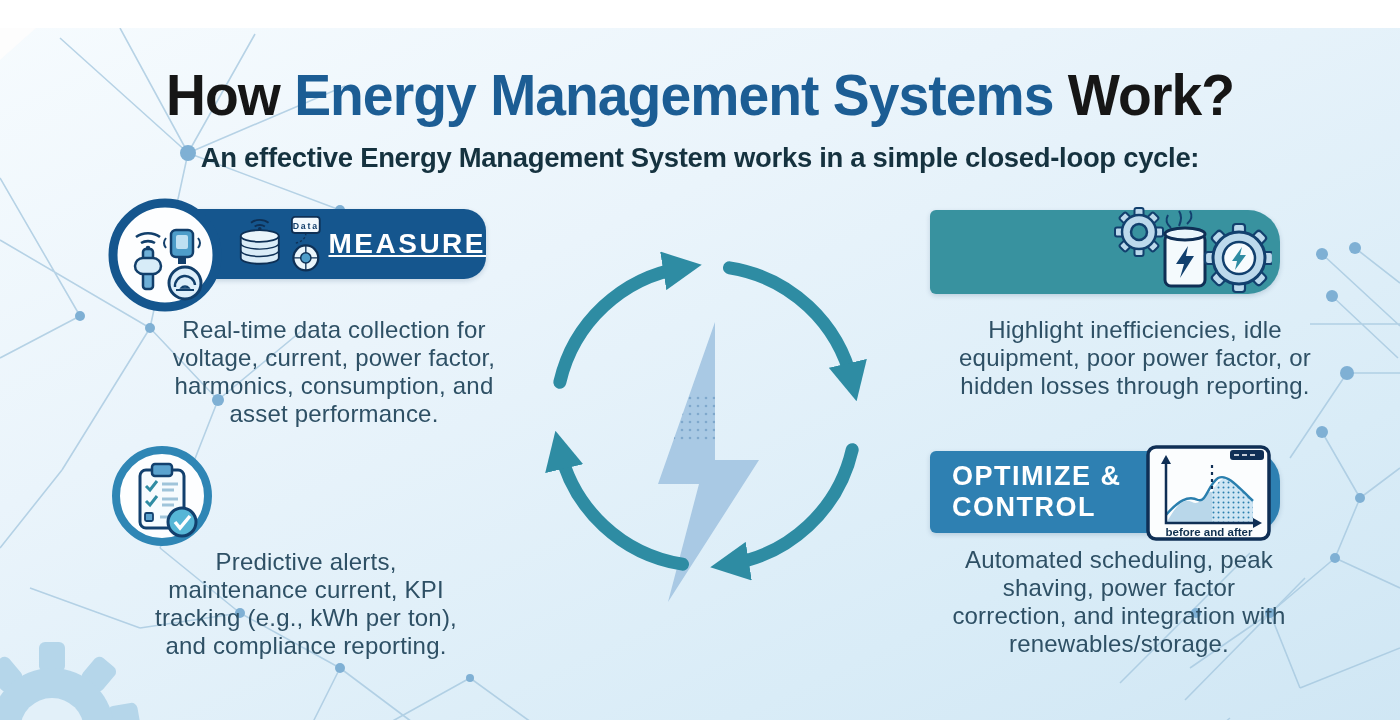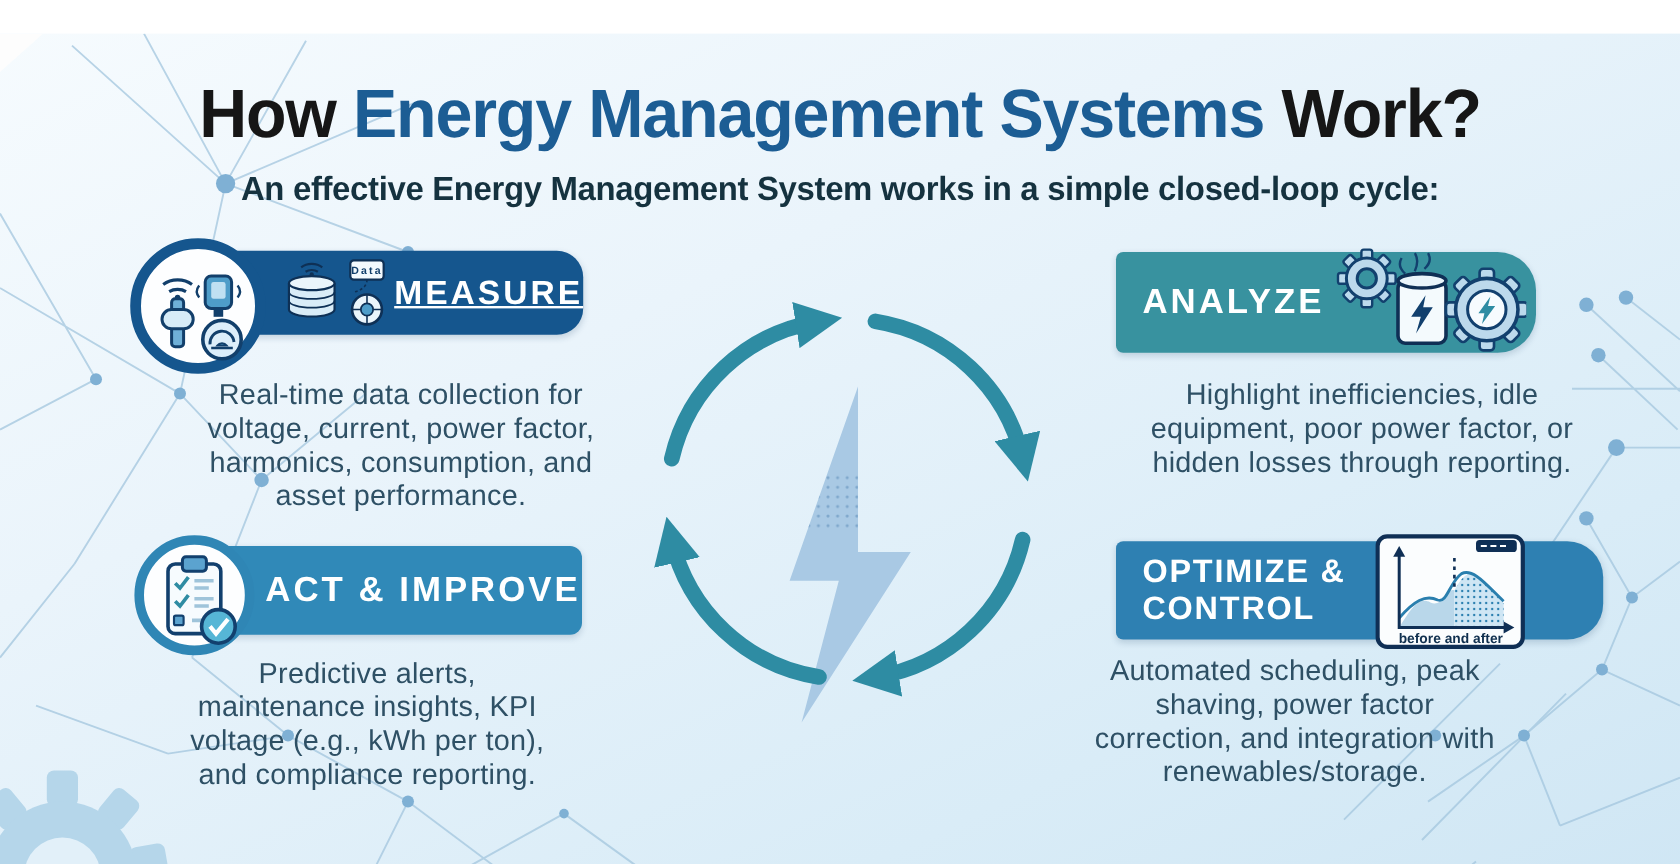--- a/index.html
+++ b/index.html
@@ -24,36 +24,36 @@
     font-size:28px;font-weight:bold;color:#15323f;letter-spacing:-.3px;
     transform:scaleX(.98);
   }
 
   
   .banner{position:absolute;display:flex;align-items:center;color:#fff;
     font-weight:bold;letter-spacing:2.5px;box-shadow:0 2px 5px rgba(20,60,100,.18);}
   .banner-measure{left:188px;top:181px;width:298px;height:70px;background:#15568e;border-radius:4px 22px 22px 4px;}
   .banner-analyze{left:930px;top:182px;width:350px;height:84px;background:#38929f;border-radius:6px 32px 32px 6px;}
   .banner-act{left:184px;top:427px;width:301px;height:74px;background:#3089b8;border-radius:4px 10px 10px 4px;}
-  .banner-optimize{left:930px;top:423px;width:406px;height:82px;background:#2e80b2;border-radius:6px 30px 30px 6px;}
+  .banner-optimize{left:930px;top:423px;width:350px;height:82px;background:#2e80b2;border-radius:6px 30px 30px 6px;}
   .banner-measure .lbl{flex:1;text-align:center;font-size:28px;text-decoration:underline;}
   .banner-analyze .lbl{padding-left:22px;font-size:29px;}
   .banner-act .lbl{flex:1;text-align:center;font-size:29px;padding-left:36px;}
   .banner-optimize .lbl{padding-left:22px;font-size:27px;width:205px;line-height:1.15;letter-spacing:1.5px;}
   .banner-measure svg.inicons{margin-left:44px;}
   .banner-analyze svg.inicons{margin-left:auto;margin-right:8px;}
 
   .circle-badge{position:absolute;}
 
   
   .desc{position:absolute;margin:0;font-size:24px;line-height:28px;color:#2e5065;letter-spacing:.2px;text-align:center;}
   .desc-measure{left:152px;top:288px;width:364px;}
   .desc-analyze{left:950px;top:288px;width:370px;}
   .desc-act{left:152px;top:520px;width:308px;}
-  .desc-optimize{left:910px;top:518px;width:338px;}
+  .desc-optimize{left:950px;top:518px;width:338px;}
 
   .cycle{position:absolute;left:518px;top:198px;}
   .chart-card{position:absolute;left:1146px;top:417px;}
 </style>
 </head>
 <body>
 
 <div class="page">
 
   <svg class="decor" width="1400" height="720" viewBox="0 0 1400 720">
@@ -143,21 +143,20 @@
       <rect x="70" y="39" width="12" height="14" rx="2" fill="#bfe0f2"></rect>
       <rect x="72" y="61" width="8" height="7" fill="#123f6b"></rect>
       <circle cx="79" cy="87" r="16" fill="#ddeefa" stroke="#123f6b" stroke-width="3"></circle>
       <path d="M69,91 a10,10 0 0 1 20,-2" stroke="#123f6b" stroke-width="2.4" fill="none"></path>
       <path d="M75,92 a5,5 0 0 1 8,0 z" fill="#4e9dc9" stroke="#123f6b" stroke-width="1.6"></path>
       <line x1="70" y1="94" x2="88" y2="94" stroke="#123f6b" stroke-width="2"></line>
     </svg>
     <p class="desc desc-measure">Real-time data collection for voltage, current, power factor, harmonics, consumption, and asset performance.</p>
 
     <div class="banner banner-analyze">
-      <span class="lbl">ANALYZE</span>
       <svg class="inicons" width="165" height="92" viewBox="0 0 165 92">
         <g transform="translate(32,26)">
           <g fill="#bcd9ec" stroke="#12406e" stroke-width="2">
             <rect x="-4.5" y="-24" width="9" height="11" rx="2"></rect>
             <rect x="-4.5" y="-24" width="9" height="11" rx="2" transform="rotate(45)"></rect>
             <rect x="-4.5" y="-24" width="9" height="11" rx="2" transform="rotate(90)"></rect>
             <rect x="-4.5" y="-24" width="9" height="11" rx="2" transform="rotate(135)"></rect>
             <rect x="-4.5" y="-24" width="9" height="11" rx="2" transform="rotate(180)"></rect>
             <rect x="-4.5" y="-24" width="9" height="11" rx="2" transform="rotate(225)"></rect>
             <rect x="-4.5" y="-24" width="9" height="11" rx="2" transform="rotate(270)"></rect>
@@ -182,37 +181,34 @@
             <rect x="-6" y="-34" width="12" height="14" rx="3" transform="rotate(315)"></rect>
           </g>
           <circle r="26" fill="#bcd9ec" stroke="#12406e" stroke-width="3"></circle>
           <circle r="16" fill="#f6fbfe" stroke="#12406e" stroke-width="2.5"></circle>
           <polygon points="3,-11 -7,3 -2,3 -4,12 7,-3 1,-3" fill="#2e8ca3"></polygon>
         </g>
       </svg>
     </div>
     <p class="desc desc-analyze">Highlight inefficiencies, idle equipment, poor power factor, or hidden losses through reporting.</p>
 
-    <div class="banner banner-act">
-      <span class="lbl">ACT &amp; IMPROVE</span>
-    </div>
     <svg class="circle-badge" style="left:110px;top:416px" width="104" height="104" viewBox="0 0 104 104">
       <circle cx="52" cy="52" r="46" fill="#fdfeff" stroke="#2f86b5" stroke-width="8"></circle>
       <rect x="30" y="26" width="44" height="58" rx="6" fill="#f6fbfe" stroke="#12406e" stroke-width="3"></rect>
       <rect x="42" y="20" width="20" height="12" rx="3" fill="#5ba3cf" stroke="#12406e" stroke-width="2.5"></rect>
       <path d="M36,42 l4,4 l7,-9" stroke="#2e8ca3" stroke-width="3" fill="none"></path>
       <path d="M52,40 h16 M52,46 h12" stroke="#9fc4da" stroke-width="3"></path>
       <path d="M36,57 l4,4 l7,-9" stroke="#2e8ca3" stroke-width="3" fill="none"></path>
       <path d="M52,55 h16 M52,61 h12" stroke="#9fc4da" stroke-width="3"></path>
       <rect x="35" y="69" width="8" height="8" rx="1.5" fill="#5ba3cf" stroke="#12406e" stroke-width="1.8"></rect>
       <path d="M50,73 h12" stroke="#9fc4da" stroke-width="3"></path>
       <circle cx="72" cy="78" r="14" fill="#56b6d6" stroke="#12406e" stroke-width="3"></circle>
       <path d="M65,78 l5,6 l10,-12" stroke="#ffffff" stroke-width="3.5" fill="none"></path>
     </svg>
-    <p class="desc desc-act">Predictive alerts, maintenance insights, KPI voltage (e.g., kWh per ton), and compliance reporting.</p>
+    <p class="desc desc-act">Predictive alerts, maintenance current, KPI tracking (e.g., kWh per ton), and compliance reporting.</p>
 
     <div class="banner banner-optimize">
       <span class="lbl">OPTIMIZE &amp; CONTROL</span>
     </div>
     <svg class="chart-card" width="126" height="97" viewBox="0 0 126 97">
       <defs>
         <pattern id="chartdots" width="5" height="5" patternUnits="userSpaceOnUse">
           <circle cx="2.5" cy="2.5" r="1" fill="#2a7fae"></circle>
         </pattern>
       </defs>

